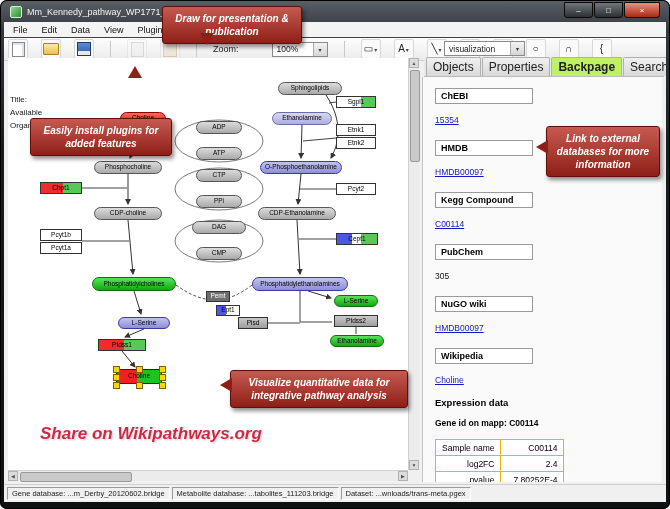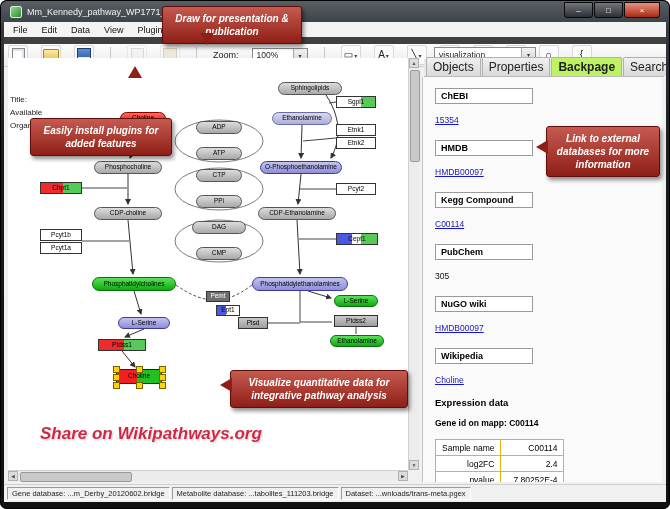--- a/index.html
+++ b/index.html
@@ -4,29 +4,29 @@
 <style>
   html,body{margin:0;padding:0;background:#ffffff;}
   #app{position:relative;width:670px;height:509px;font-family:"Liberation Sans",sans-serif;overflow:hidden;}
   .frame{position:absolute;inset:0;border-radius:7px;background:linear-gradient(180deg,#5a6066 0%,#33383d 6%,#1a1d20 28%,#0e1012 100%);box-shadow:inset 0 0 0 1px #000;}
   .titlebar{position:absolute;left:10px;top:4px;right:8px;height:16px;display:flex;align-items:center;color:#f2f2f2;font-size:9px;white-space:nowrap;}
   .app-icon{width:10px;height:10px;background:linear-gradient(135deg,#8fdc8f,#2e8b2e);border:1px solid #d8f0d8;border-radius:2px;margin-right:5px;flex:0 0 auto;}
   .win-btns{position:absolute;right:2px;top:-2px;display:flex;}
   .win-btn{width:27px;height:14px;display:flex;align-items:center;justify-content:center;font-size:8px;color:#fff;background:linear-gradient(180deg,#70767c,#2c3034);border:1px solid #0a0a0a;border-radius:0 0 3px 3px;margin-left:1px;}
   .win-btn.close{background:linear-gradient(180deg,#e8917e,#a92a14);width:34px;}
   .client{position:absolute;left:4px;top:22px;right:4px;bottom:7px;background:#f0f0f0;overflow:hidden;}
-  .menubar{height:15px;display:flex;align-items:center;font-size:9px;background:#f4f4f4;border-bottom:7px solid #404040;padding-left:2px;color:#111;}
+  .menubar{height:15px;display:flex;align-items:center;font-size:9px;background:#f4f4f4;border-bottom:1px solid #404040;padding-left:2px;color:#111;}
   .menu-item{padding:1px 7px;}
   .toolbar{position:relative;height:22px;background:linear-gradient(180deg,#fdfdfd,#ebebeb);border-bottom:1px solid #cfcfcf;display:flex;align-items:center;padding-left:4px;gap:13px;font-size:9px;color:#222;}
   .tbtn{height:18px;min-width:18px;display:flex;align-items:center;justify-content:center;border:1px solid #d8d8d8;border-radius:2px;background:#fafafa;}
   .sep{width:1px;height:16px;background:#c9c9c9;margin:0 3px;}
   .combo{height:15px;background:#fff;border:1px solid #8a8a8a;display:flex;align-items:center;font-size:8.5px;padding-left:4px;box-sizing:border-box;}
   .combo .arrow{margin-left:auto;width:13px;height:100%;background:linear-gradient(180deg,#f2f2f2,#d6d6d6);border-left:1px solid #aaa;display:flex;align-items:center;justify-content:center;font-size:6px;color:#333;}
-  .zoom-combo{width:56px;}
-  .vis-combo{position:absolute;left:430px;top:3px;width:102px;}
+  .zoom-combo{width:56px;margin-left:20px;}
+  .vis-combo{position:absolute;left:440px;top:3px;width:81px;}
   .ic-new{width:11px;height:13px;background:#fff;border:1px solid #888;box-shadow:inset -2px 2px 0 #dbe4f0;}
   .ic-open{width:14px;height:10px;background:linear-gradient(180deg,#ffe9a8,#edbe55);border:1px solid #a8821e;border-radius:1px;}
   .ic-save{width:12px;height:12px;background:linear-gradient(180deg,#5b8dd6,#2c5a9e);border:1px solid #1c3c6e;box-shadow:inset 0 -4px 0 #e8e8e8;}
   .ic-copy{width:11px;height:13px;background:#eee;border:1px solid #b5b5b5;}
   .ic-paste{width:12px;height:13px;background:#e6d9bd;border:1px solid #b0a080;}
   .disabled{opacity:.45;}
   .tool-glyph{font-size:10px;line-height:1;}
   .dd{font-size:6px;margin-left:1px;color:#444;}
   .canvas{position:absolute;left:4px;top:36px;width:400px;height:412px;background:#fff;overflow:hidden;}
   .edges{position:absolute;left:0;top:0;pointer-events:none;}

